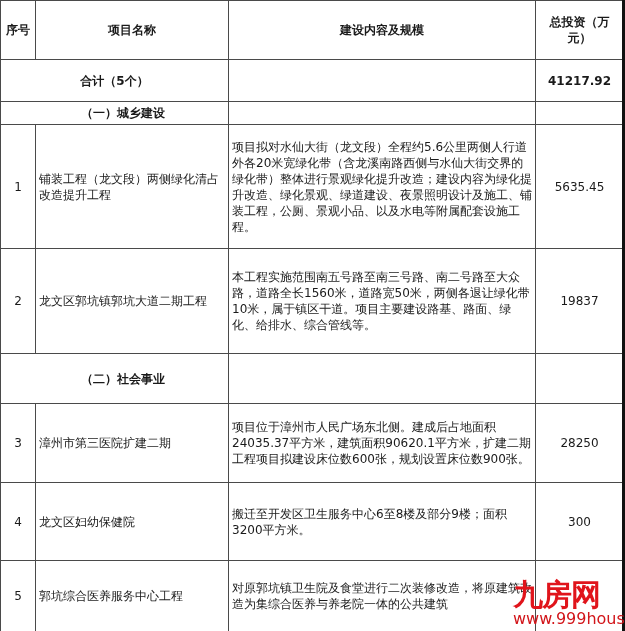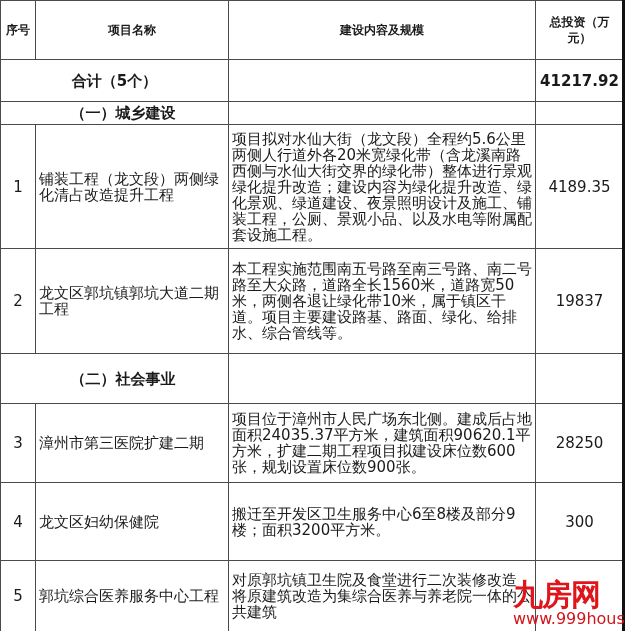--- a/index.html
+++ b/index.html
@@ -1,19 +1,19 @@
 <!DOCTYPE html>
 <html><head>
 <meta charset="utf-8">
 <style>
   html, body { margin: 0; padding: 0; background: #ffffff; }
   body { width: 625px; height: 631px; overflow: hidden; position: relative;
          font-family: "DejaVu Sans", "Liberation Sans", sans-serif; color: #1a1a1a; }
   table { border-collapse: collapse; position: absolute; left: 0; top: 0; width: 623px; table-layout: fixed; }
-  td, th { border: 1px solid #4a4a4a; padding: 0 3px; font-size: 15px; line-height: 16px; vertical-align: middle; }
+  td, th { border: 1px solid #4a4a4a; padding: 0 3px; font-size: 12px; line-height: 16px; vertical-align: middle; }
   th { font-weight: bold; font-size: 12px; text-align: center; }
   .c-no { width: 28px; text-align: center; }
   .c-name { width: 186px; }
   .c-desc { width: 300px; }
   .c-inv { width: 81px; text-align: center; }
   .bold { font-weight: bold; }
   .center { text-align: center; }
   .sect td { font-weight: bold; padding-left: 20px; }
   .right-border { position: absolute; top: 0; right: 0; width: 3px; height: 631px; background: #111; }
   .watermark { position: absolute; right: 4px; bottom: 3px; width: 108px; height: 50px; text-align: left; }
@@ -39,21 +39,21 @@
   </tr>
   <tr class="sect" style="height:23px">
     <td colspan="2" class="center">（一）城乡建设</td>
     <td></td>
     <td></td>
   </tr>
   <tr style="height:124px">
     <td class="c-no">1</td>
     <td>铺装工程（龙文段）两侧绿化清占改造提升工程</td>
     <td>项目拟对水仙大街（龙文段）全程约5.6公里两侧人行道外各20米宽绿化带（含龙溪南路西侧与水仙大街交界的绿化带）整体进行景观绿化提升改造；建设内容为绿化提升改造、绿化景观、绿道建设、夜景照明设计及施工、铺装工程，公厕、景观小品、以及水电等附属配套设施工程。</td>
-    <td class="c-inv">4189.35</td>
+    <td class="c-inv">5635.45</td>
   </tr>
   <tr style="height:105px">
     <td class="c-no">2</td>
     <td>龙文区郭坑镇郭坑大道二期工程</td>
     <td>本工程实施范围南五号路至南三号路、南二号路至大众路，道路全长1560米，道路宽50米，两侧各退让绿化带10米，属于镇区干道。项目主要建设路基、路面、绿化、给排水、综合管线等。</td>
     <td class="c-inv">19837</td>
   </tr>
   <tr class="sect" style="height:50px">
     <td colspan="2" class="center">（二）社会事业</td>
     <td></td>

